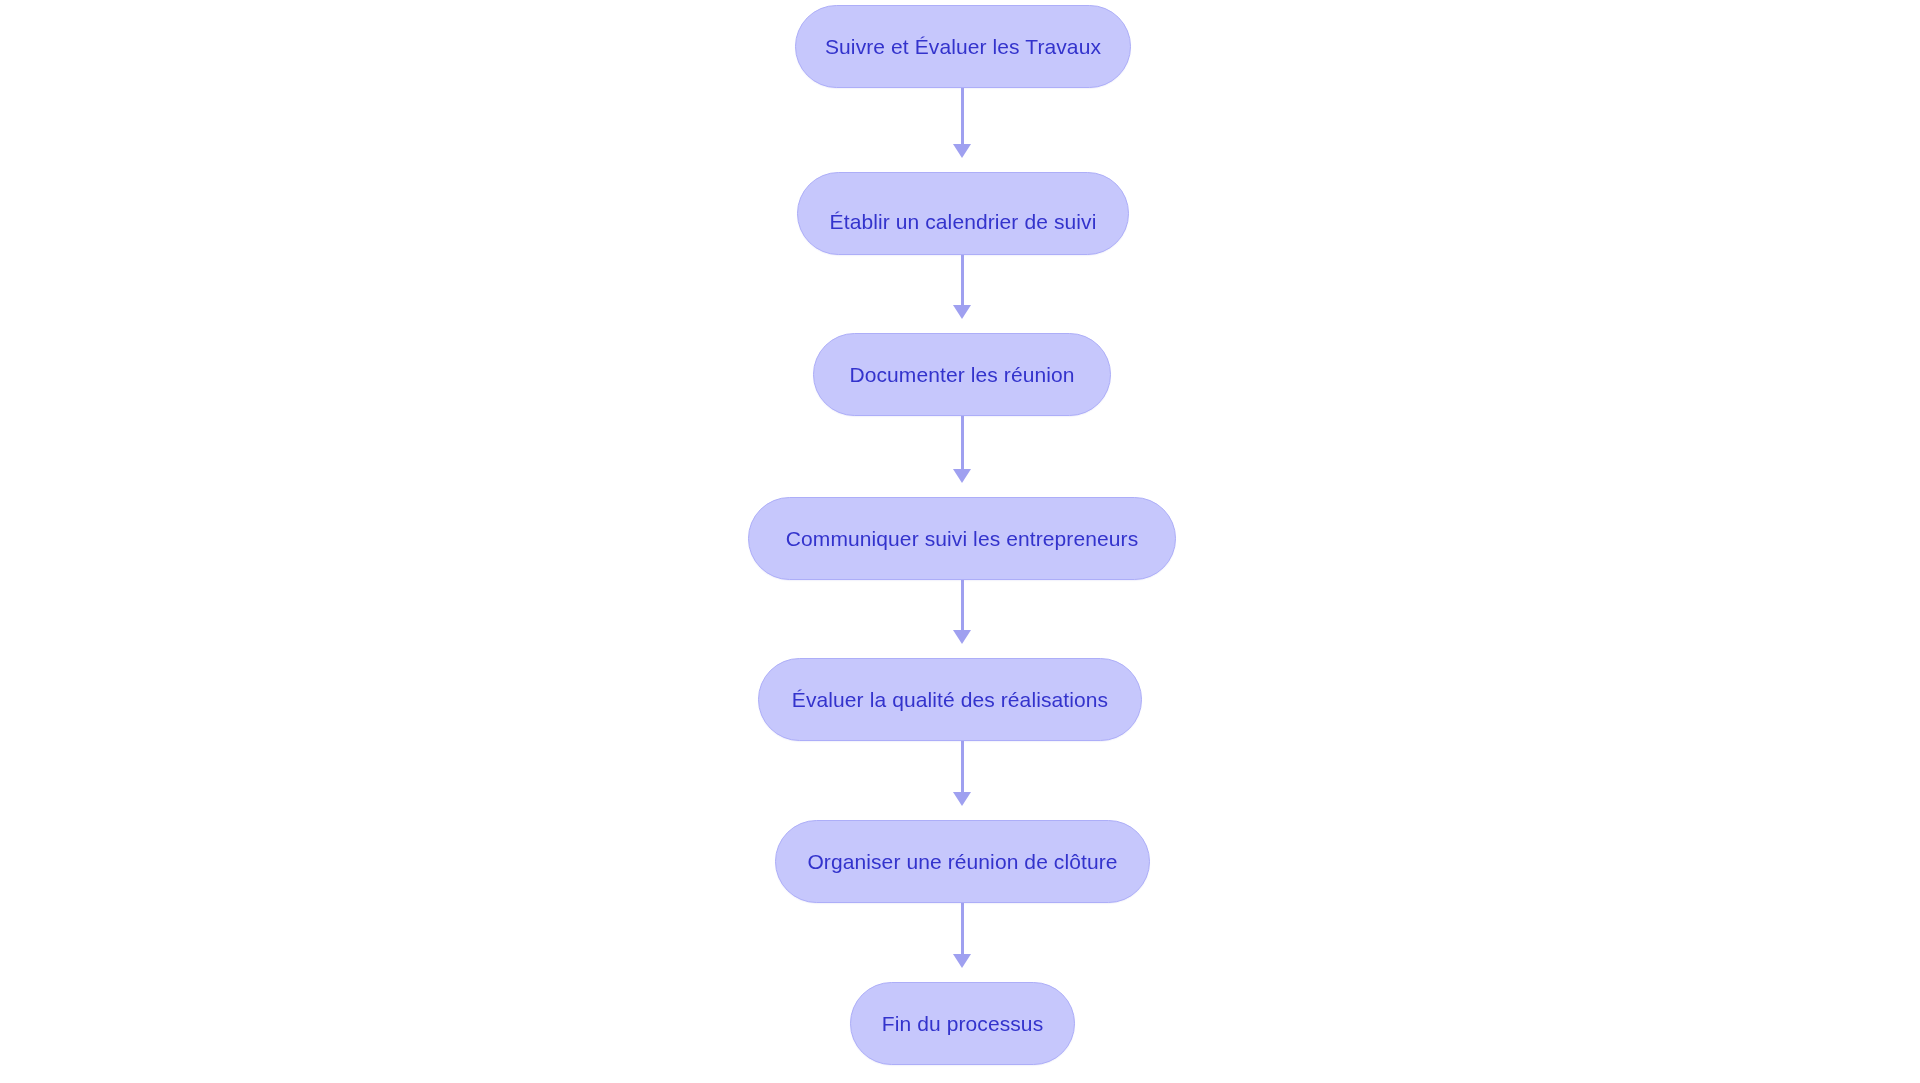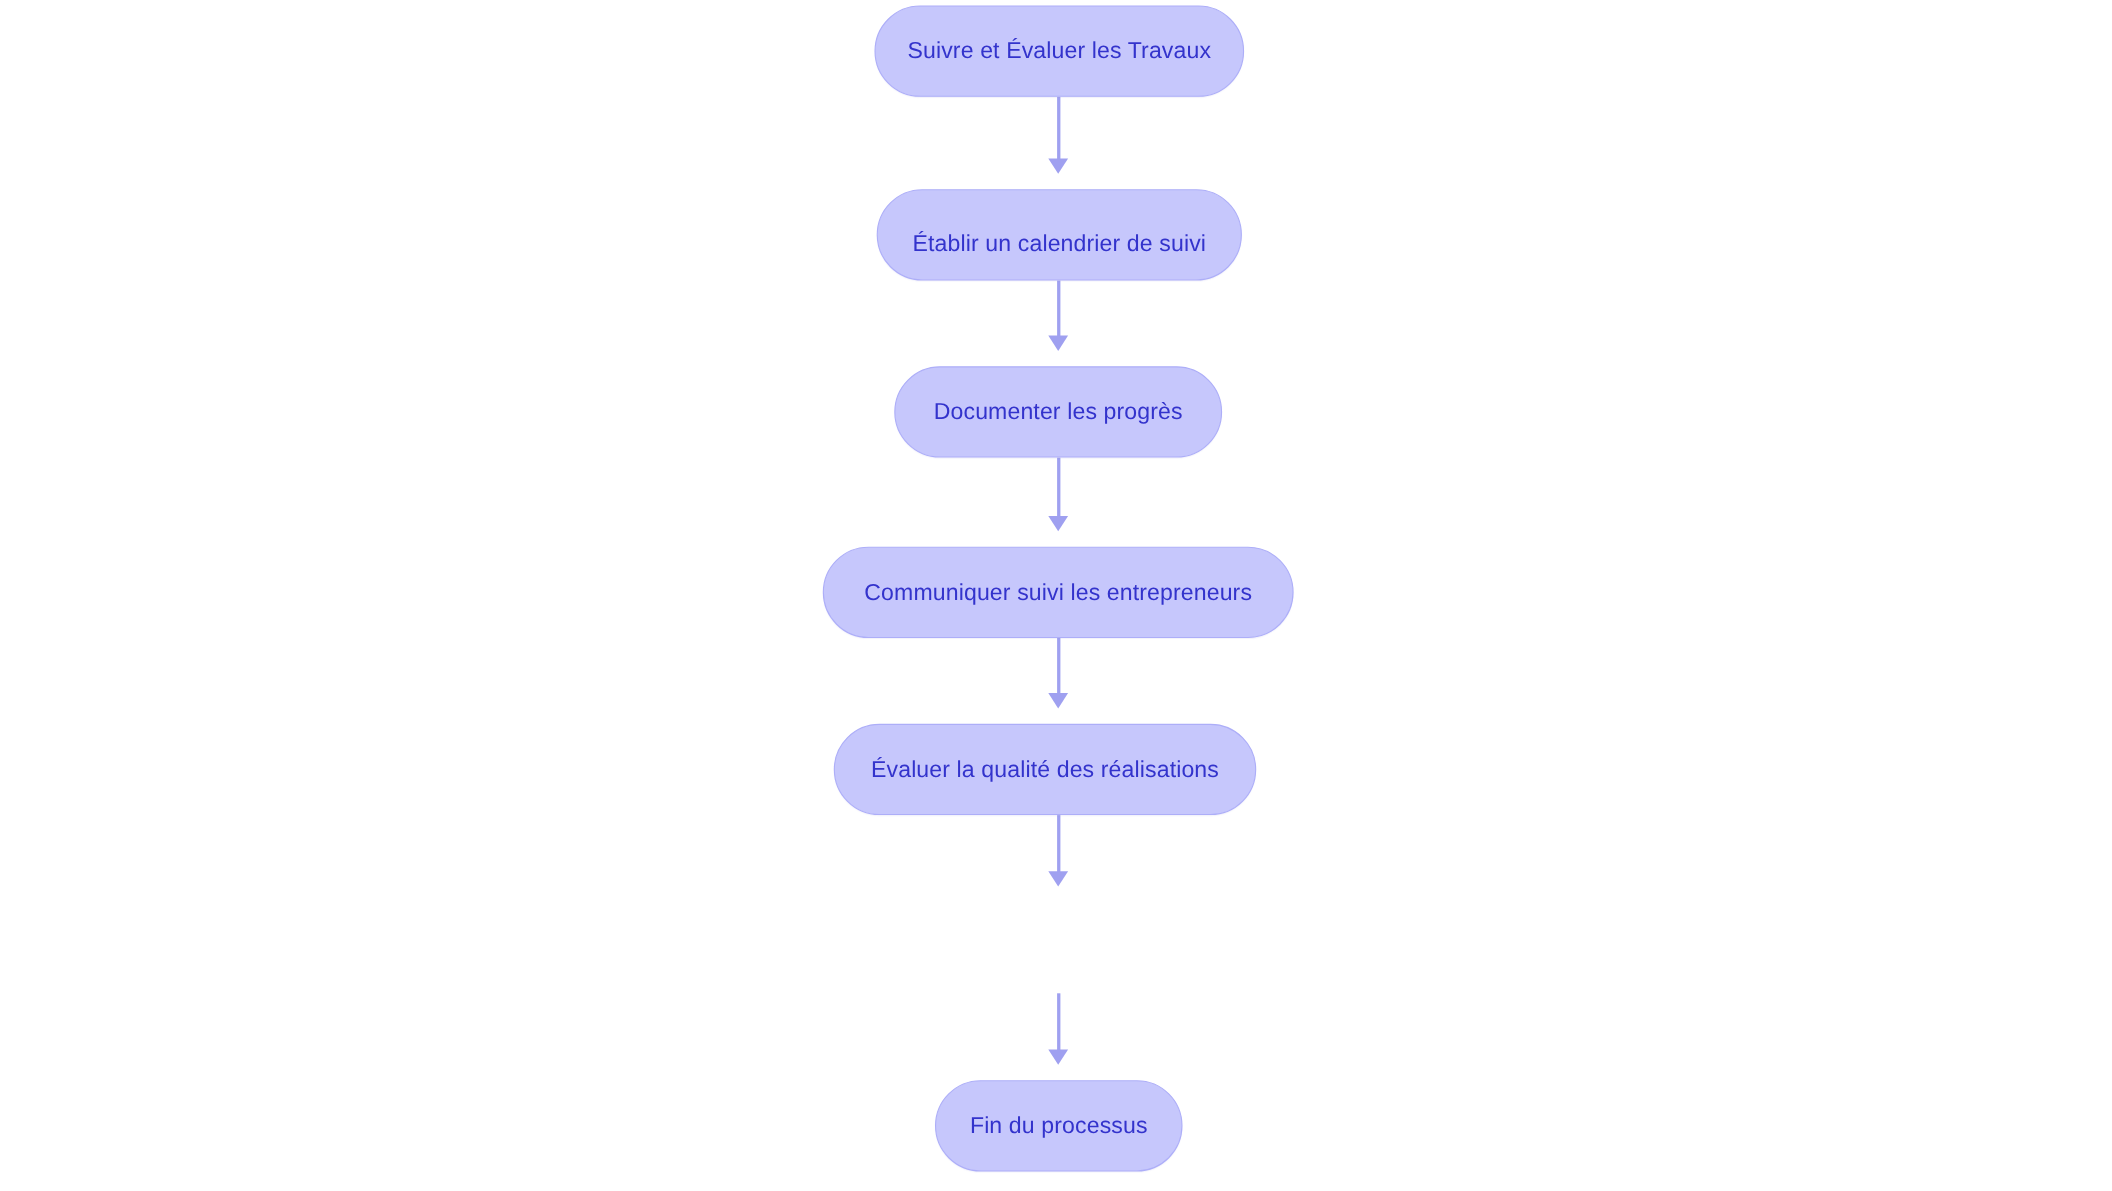--- a/index.html
+++ b/index.html
@@ -87,29 +87,32 @@
 
   <div class="flow-node" style="left: 795px; top: 5px; width: 336px; background: rgb(198, 199, 252); border-color: rgb(173, 174, 248);">
     <span class="node-label" style="color: rgb(51, 51, 204);">Suivre et Évaluer les Travaux</span>
   </div>
 
   <div class="flow-node" style="left: 797px; top: 172px; width: 332px; background: rgb(198, 199, 252); border-color: rgb(173, 174, 248);">
     <span class="node-label" style="color: rgb(51, 51, 204); margin-top: 16px;">Établir un calendrier de suivi</span>
   </div>
 
   <div class="flow-node" style="left: 813px; top: 333px; width: 298px; background: rgb(198, 199, 252); border-color: rgb(173, 174, 248);">
-    <span class="node-label" style="color: rgb(51, 51, 204);">Documenter les progrès</span>
+    <span class="node-label" style="color: rgb(51, 51, 204);">Documenter les réunion</span>
   </div>
 
   <div class="flow-node" style="left: 748px; top: 497px; width: 428px; background: rgb(198, 199, 252); border-color: rgb(173, 174, 248);">
     <span class="node-label" style="color: rgb(51, 51, 204);">Communiquer suivi les entrepreneurs</span>
   </div>
 
   <div class="flow-node" style="left: 758px; top: 658px; width: 384px; background: rgb(198, 199, 252); border-color: rgb(173, 174, 248);">
     <span class="node-label" style="color: rgb(51, 51, 204);">Évaluer la qualité des réalisations</span>
   </div>
 
+  <div class="flow-node" style="left: 775px; top: 820px; width: 375px; background: rgb(198, 199, 252); border-color: rgb(173, 174, 248);">
+    <span class="node-label" style="color: rgb(51, 51, 204);">Organiser une réunion de clôture</span>
+  </div>
 
   <div class="flow-node" style="left: 850px; top: 982px; width: 225px; background: rgb(198, 199, 252); border-color: rgb(173, 174, 248);">
     <span class="node-label" style="color: rgb(51, 51, 204);">Fin du processus</span>
   </div>
 
 </div>
 
 </body></html>

